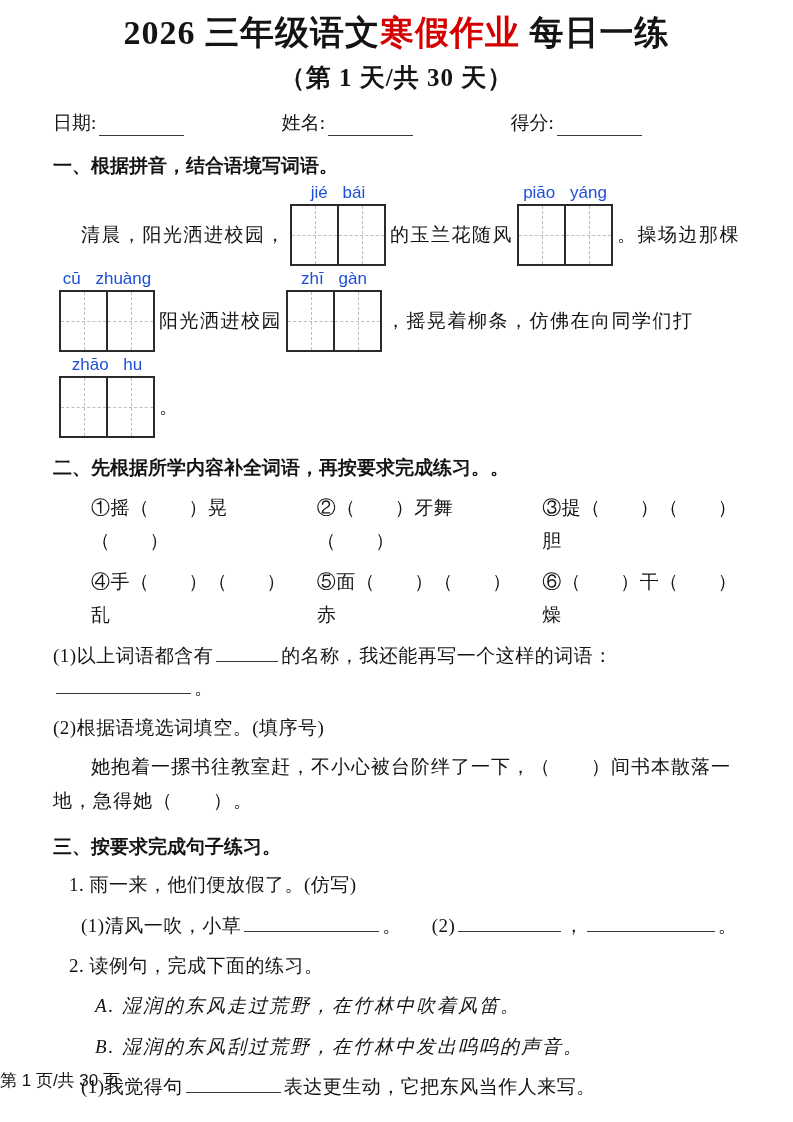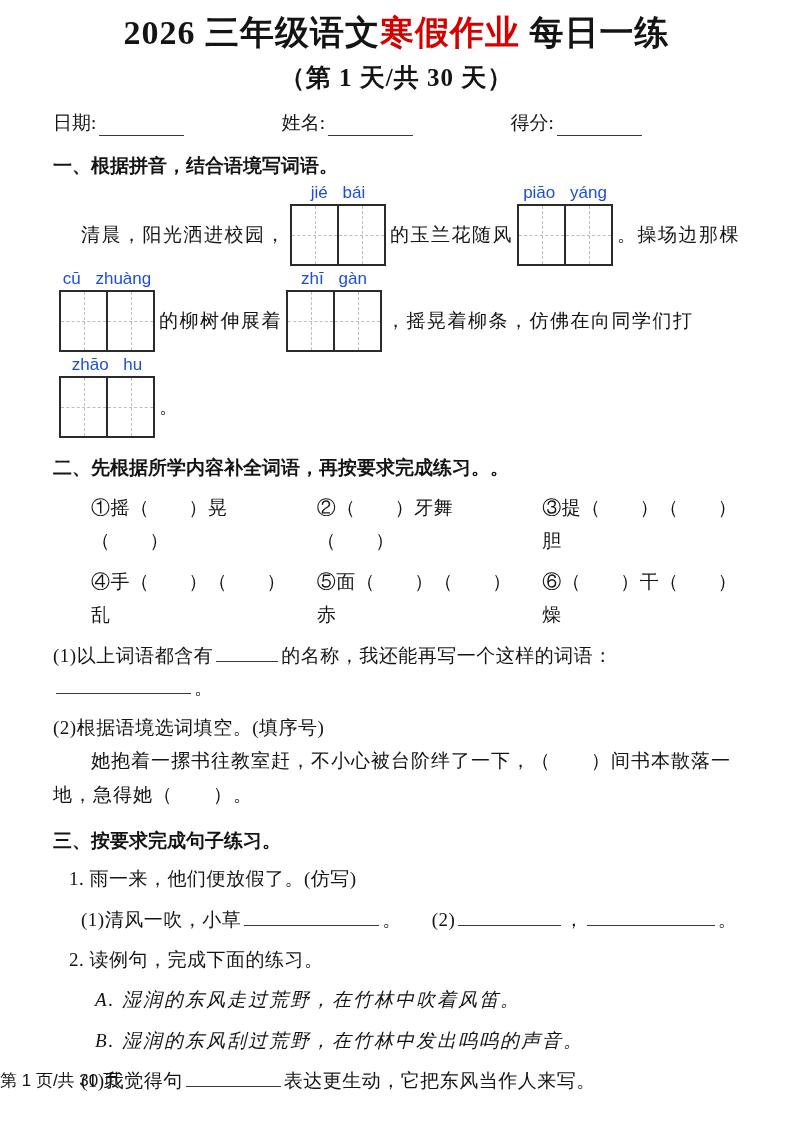--- a/index.html
+++ b/index.html
@@ -108,21 +108,21 @@
     display: flex;
     gap: 28px;
     margin: 8px 0 0 38px;
     line-height: 1.75;
     letter-spacing: 0.5px;
   }
   .line { margin-top: 8px; line-height: 1.7; letter-spacing: 0.5px; }
   .lvl1 { margin-left: 16px; }
   .lvl2 { margin-left: 28px; }
   .lvl3 { margin-left: 42px; }
-  .passage { margin-top: 0; text-indent: 2em; line-height: 1.75; letter-spacing: 1px; }
+  .passage { margin-top: 6px; text-indent: 2em; line-height: 1.75; letter-spacing: 1px; }
   
   .kai { font-style: italic; letter-spacing: 2px; }
   .gap { display: inline-block; width: 30px; }
   
   .footer {
     position: absolute;
     left: 0; right: 15px;
     bottom: 30px;
     text-align: left;
     font-size: 17px;
@@ -176,21 +176,21 @@
   </div>
 
   <div class="pinyin-row">
     <div class="pbox" style="margin-left:6px">
       <span class="pinyin">cū zhuàng</span>
       <div class="grid">
           <div class="cell"></div>
           <div class="cell"></div>
         </div>
     </div>
-    <span class="txt">的柳树伸展着</span>
+    <span class="txt">阳光洒进校园</span>
     <div class="pbox">
       <span class="pinyin">zhī gàn</span>
       <div class="grid">
           <div class="cell"></div>
           <div class="cell"></div>
         </div>
     </div>
     <span class="txt">，摇晃着柳条，仿佛在向同学们打</span>
   </div>
 

